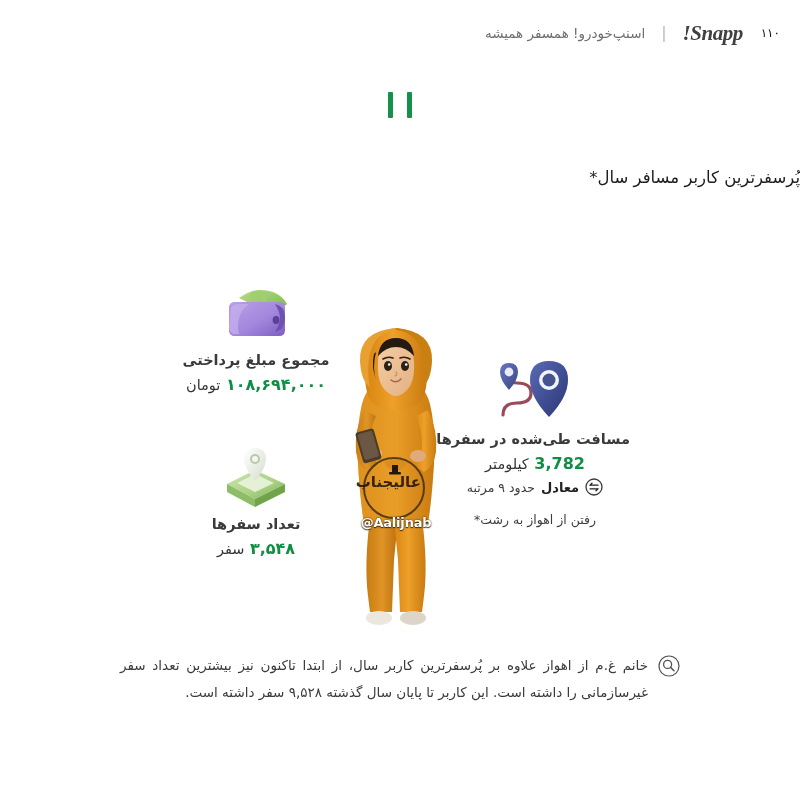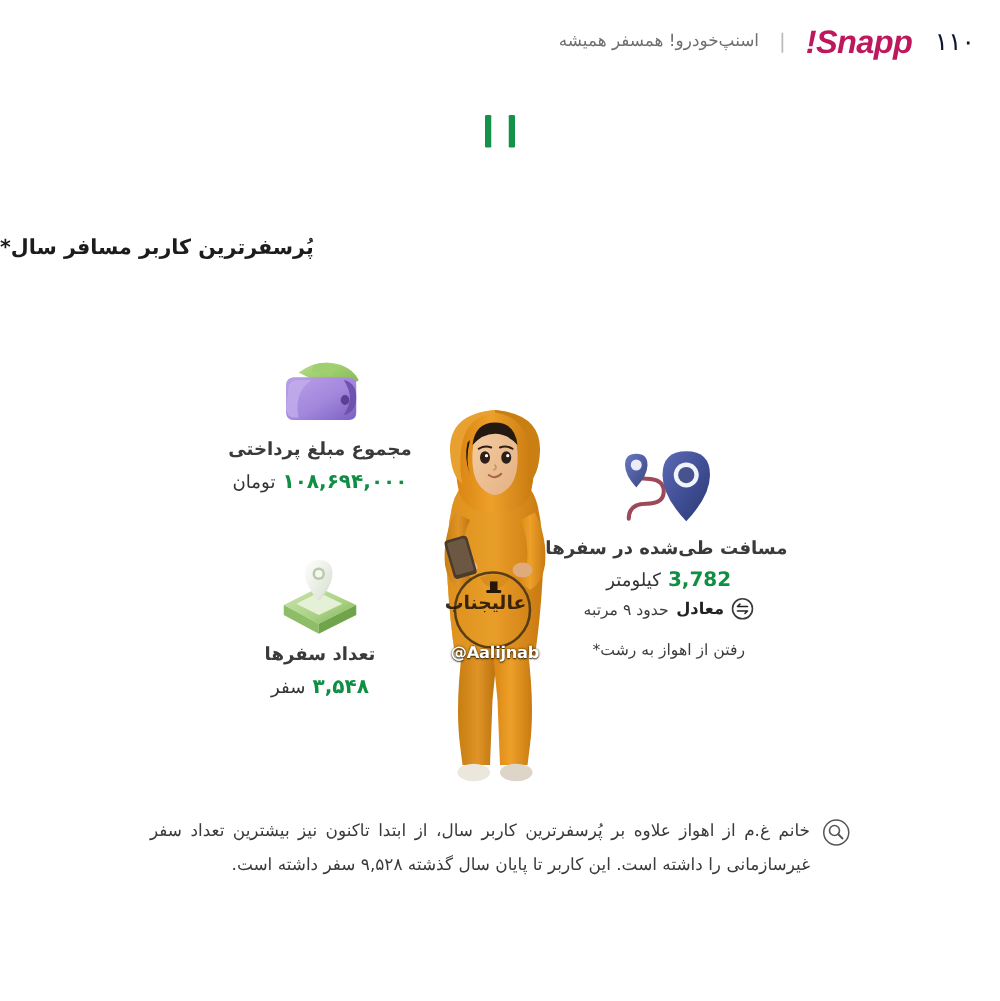--- a/index.html
+++ b/index.html
@@ -31,32 +31,32 @@
     left: 20px;
     height: 34px;
     display: flex;
     flex-direction: row;
     align-items: center;
     justify-content: flex-start;
     gap: 10px;
     direction: rtl;
   }
   .page-number {
-    font-size: 20px;
+    font-size: 12px;
     color: #0f172a;
     letter-spacing: 0.5px;
     font-family: "DejaVu Sans", sans-serif;
   }
   .brand-logo {
-    font-size: 26px;
+    font-size: 21px;
     font-weight: bold;
     font-style: italic;
-    color: #be185d;
+    color: #404040;
     letter-spacing: -0.5px;
-    font-family: Liberation Sans, sans-serif;
+    font-family: Liberation Serif, serif;
     margin-right: 8px;
   }
   .header-sep {
     color: #b9b9b9;
     font-size: 16px;
     margin: 0 6px;
     line-height: 1;
   }
   .header-tagline {
     font-size: 13.5px;
@@ -88,26 +88,26 @@
     font-size: 17px;
     font-weight: bold;
     color: #15924a;
     white-space: nowrap;
     direction: rtl;
   }
 
   
   .subtitle {
     position: absolute;
-    top: 188px;
+    top: 168px;
     left: 0;
     right: 0;
-    text-align: left;
+    text-align: right;
     font-size: 16.5px;
-    font-weight: bold;
+    font-weight: normal;
     color: #1c1c1c;
     direction: rtl;
   }
 
   
   .character {
     position: absolute;
     left: 332px;
     top: 322px;
     width: 128px;

